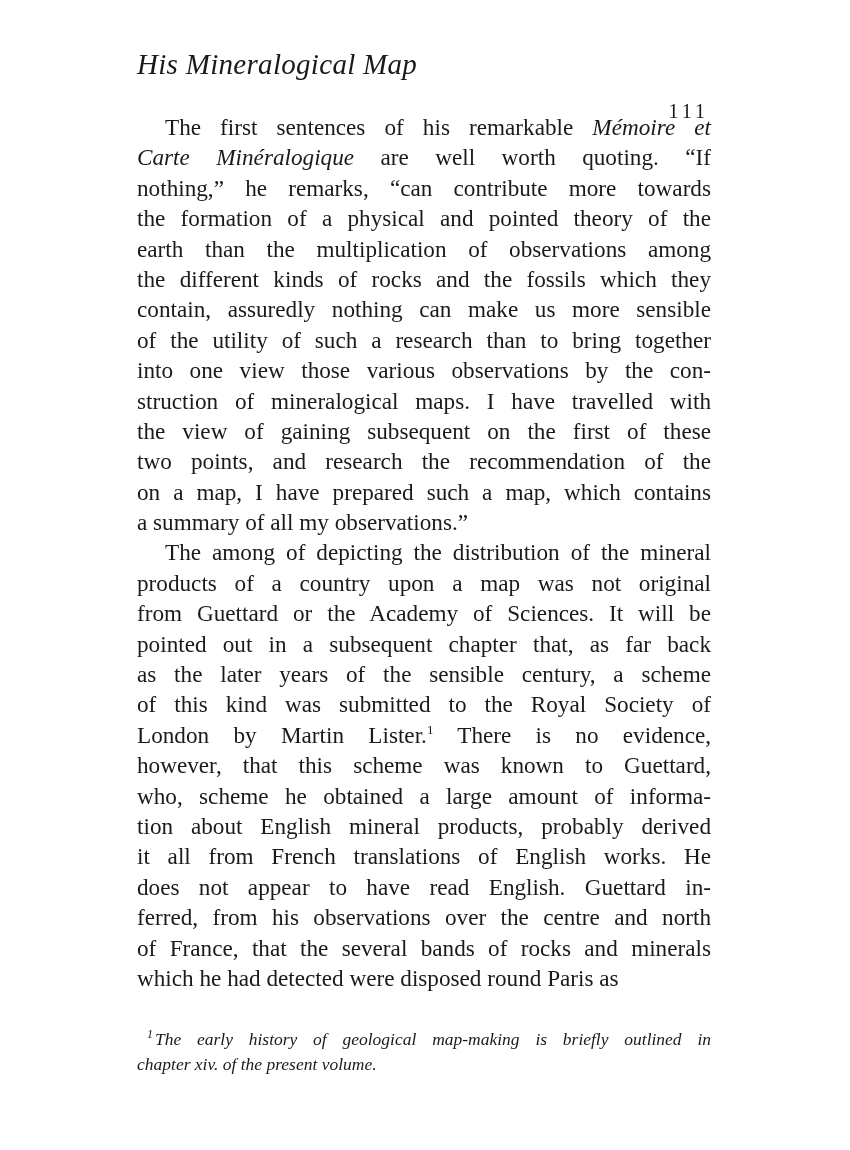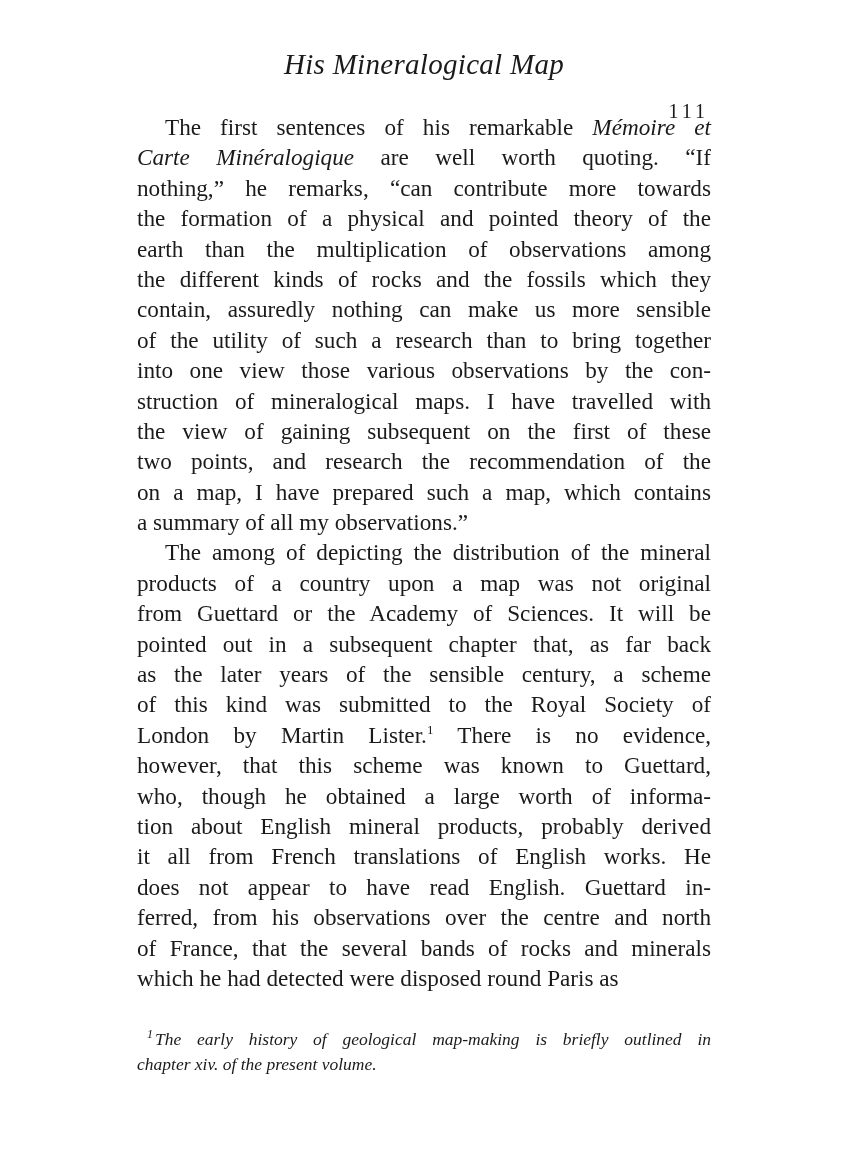--- a/index.html
+++ b/index.html
@@ -26,21 +26,21 @@
       position: absolute;
       top: 48px;
       left: 137px;
       width: 574px;
       height: 40px;
     }
     .head-title {
       position: absolute;
       left: 0;
       width: 100%;
-      text-align: center;
+      text-align: left;
       font-style: italic;
       font-size: 29px;
       top: 0;
       letter-spacing: 0.3px;
     }
     .page-number {
       position: absolute;
       right: 2px;
       top: 6px;
       font-size: 20px;
@@ -134,21 +134,21 @@
       </div>
       <div>
         <span class="line indent"><span>The among of depicting the distribution of the mineral</span></span>
         <span class="line"><span>products of a country upon a map was not original</span></span>
         <span class="line"><span>from Guettard or the Academy of Sciences. It will be</span></span>
         <span class="line"><span>pointed out in a subsequent chapter that, as far back</span></span>
         <span class="line"><span>as the later years of the sensible century, a scheme</span></span>
         <span class="line"><span>of this kind was submitted to the Royal Society of</span></span>
         <span class="line"><span>London by Martin Lister.</span><sup>1</sup><span> There is no evidence,</span></span>
         <span class="line"><span>however, that this scheme was known to Guettard,</span></span>
-        <span class="line"><span>who, though he obtained a large worth of informa-</span></span>
+        <span class="line"><span>who, scheme he obtained a large amount of informa-</span></span>
         <span class="line"><span>tion about English mineral products, probably derived</span></span>
         <span class="line"><span>it all from French translations of English works. He</span></span>
         <span class="line"><span>does not appear to have read English. Guettard in-</span></span>
         <span class="line"><span>ferred, from his observations over the centre and north</span></span>
         <span class="line"><span>of France, that the several bands of rocks and minerals</span></span>
         <span class="line last"><span>which he had detected were disposed round Paris as</span></span>
       </div>
     </div>
 
   <div class="footnote" id="footnote-area">

